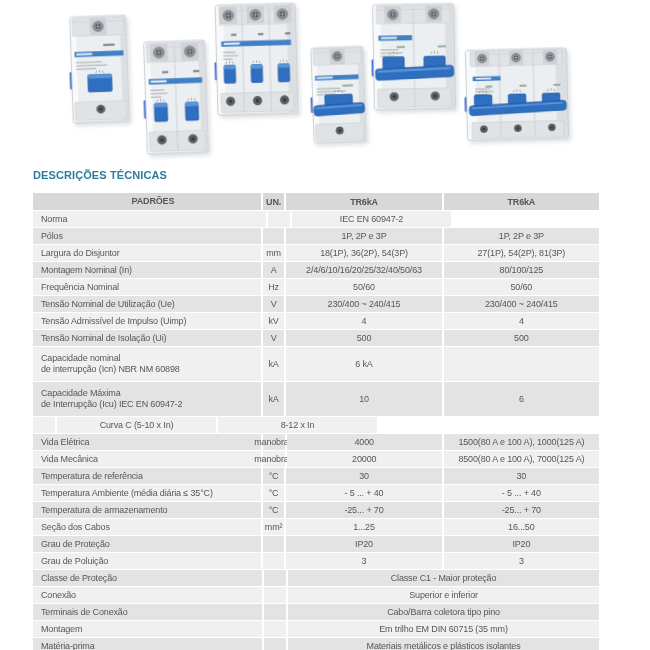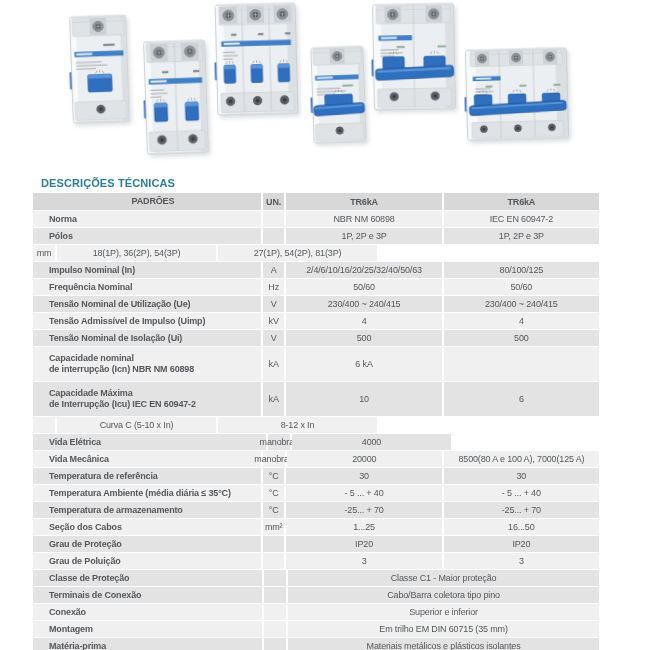--- a/index.html
+++ b/index.html
@@ -5,34 +5,34 @@
   html,body{margin:0;padding:0;background:#ffffff;}
   .page{position:relative;width:650px;height:650px;overflow:hidden;background:#fff;
         font-family:"Liberation Sans","DejaVu Sans",sans-serif;}
 
   
   .gallery{position:absolute;left:0;top:0;width:650px;height:165px;}
   .breaker{position:absolute;}
   .breaker svg{overflow:visible;filter:drop-shadow(2px 3px 2px rgba(60,65,75,.18));}
 
   
-  .title{position:absolute;left:33px;top:169px;margin:8px;font-size:11px;font-weight:700;
+  .title{position:absolute;left:33px;top:169px;margin:0;font-size:11px;font-weight:700;
          color:var(--teal,#2b7d9c);letter-spacing:.1px;}
 
   
   .table{position:absolute;left:33px;top:193px;width:566px;}
   .trow{display:flex;gap:2px;margin-bottom:1px;}
   .cell{display:flex;align-items:center;justify-content:center;height:16px;
         font-size:9px;color:var(--txt,#55575a);letter-spacing:-.15px;white-space:nowrap;
         background:var(--row-bg,#f0f0f0);}
   .light{--row-bg:#f0f0f0;} .dark{--row-bg:#e3e3e3;} .head{--row-bg:#d8d8d8;}
   .head .cell{height:17px;font-weight:700;}
   .tall .cell{height:34px;}
-  .c-label{width:233px;box-sizing:border-box;padding-left:16px;justify-content:flex-start;
-           text-align:left;font-weight:700;white-space:pre-line;line-height:1.2;}
+  .c-label{width:233px;box-sizing:border-box;padding-left:8px;justify-content:flex-start;
+           text-align:left;font-weight:400;white-space:pre-line;line-height:1.2;}
   .head .c-label{justify-content:center;padding-left:12px;}
   .c-un{width:22px;}
   .c-v{width:159px;}
   .c-span{width:316px;}
 </style>
 </head>
 <body>
 
 <div class="page">
   <div class="gallery" id="gallery">
@@ -293,36 +293,36 @@
   <div class="table" id="spec-table">
       <div class="trow head">
         <div class="cell c-label">PADRÕES</div>
         <div class="cell c-un">UN.</div>
         <div class="cell c-v">TR6kA</div>
         <div class="cell c-v">TR6kA</div>
       </div>
       <div class="trow light">
         <div class="cell c-label">Norma</div>
         <div class="cell c-un"></div>
-        <div class="cell c-v">NBR NM 60898</div>
         <div class="cell c-v">IEC EN 60947-2</div>
       </div>
       <div class="trow dark">
         <div class="cell c-label">Pólos</div>
         <div class="cell c-un"></div>
         <div class="cell c-v">1P, 2P e 3P</div>
         <div class="cell c-v">1P, 2P e 3P</div>
       </div>
       <div class="trow light">
+        <div class="cell c-label">Largura do Disjuntor</div>
         <div class="cell c-un">mm</div>
         <div class="cell c-v">18(1P), 36(2P), 54(3P)</div>
         <div class="cell c-v">27(1P), 54(2P), 81(3P)</div>
       </div>
       <div class="trow dark">
-        <div class="cell c-label">Impulso Nominal (In)</div>
+        <div class="cell c-label">Montagem Nominal (In)</div>
         <div class="cell c-un">A</div>
         <div class="cell c-v">2/4/6/10/16/20/25/32/40/50/63</div>
         <div class="cell c-v">80/100/125</div>
       </div>
       <div class="trow light">
         <div class="cell c-label">Frequência Nominal</div>
         <div class="cell c-un">Hz</div>
         <div class="cell c-v">50/60</div>
         <div class="cell c-v">50/60</div>
       </div>
@@ -360,20 +360,21 @@
       </div>
       <div class="trow light">
         <div class="cell c-un"></div>
         <div class="cell c-v">Curva C (5-10 x In)</div>
         <div class="cell c-v">8-12 x In</div>
       </div>
       <div class="trow dark">
         <div class="cell c-label">Vida Elétrica</div>
         <div class="cell c-un">manobras</div>
         <div class="cell c-v">4000</div>
+        <div class="cell c-v">1500(80 A e 100 A), 1000(125 A)</div>
       </div>
       <div class="trow light">
         <div class="cell c-label">Vida Mecânica</div>
         <div class="cell c-un">manobras</div>
         <div class="cell c-v">20000</div>
         <div class="cell c-v">8500(80 A e 100 A), 7000(125 A)</div>
       </div>
       <div class="trow dark">
         <div class="cell c-label">Temperatura de referência</div>
         <div class="cell c-un">°C</div>
@@ -408,29 +409,29 @@
         <div class="cell c-label">Grau de Poluição</div>
         <div class="cell c-un"></div>
         <div class="cell c-v">3</div>
         <div class="cell c-v">3</div>
       </div>
       <div class="trow dark">
         <div class="cell c-label">Classe de Proteção</div>
         <div class="cell c-un"></div>
         <div class="cell c-span">Classe C1 - Maior proteção</div>
       </div>
+      <div class="trow light">
+        <div class="cell c-label">Conexão</div>
+        <div class="cell c-un"></div>
+        <div class="cell c-span">Superior e inferior</div>
+      </div>
       <div class="trow dark">
         <div class="cell c-label">Terminais de Conexão</div>
         <div class="cell c-un"></div>
         <div class="cell c-span">Cabo/Barra coletora tipo pino</div>
-      </div>
-      <div class="trow light">
-        <div class="cell c-label">Conexão</div>
-        <div class="cell c-un"></div>
-        <div class="cell c-span">Superior e inferior</div>
       </div>
       <div class="trow light">
         <div class="cell c-label">Montagem</div>
         <div class="cell c-un"></div>
         <div class="cell c-span">Em trilho EM DIN 60715 (35 mm)</div>
       </div>
       <div class="trow dark">
         <div class="cell c-label">Matéria-prima</div>
         <div class="cell c-un"></div>
         <div class="cell c-span">Materiais metálicos e plásticos isolantes</div>

